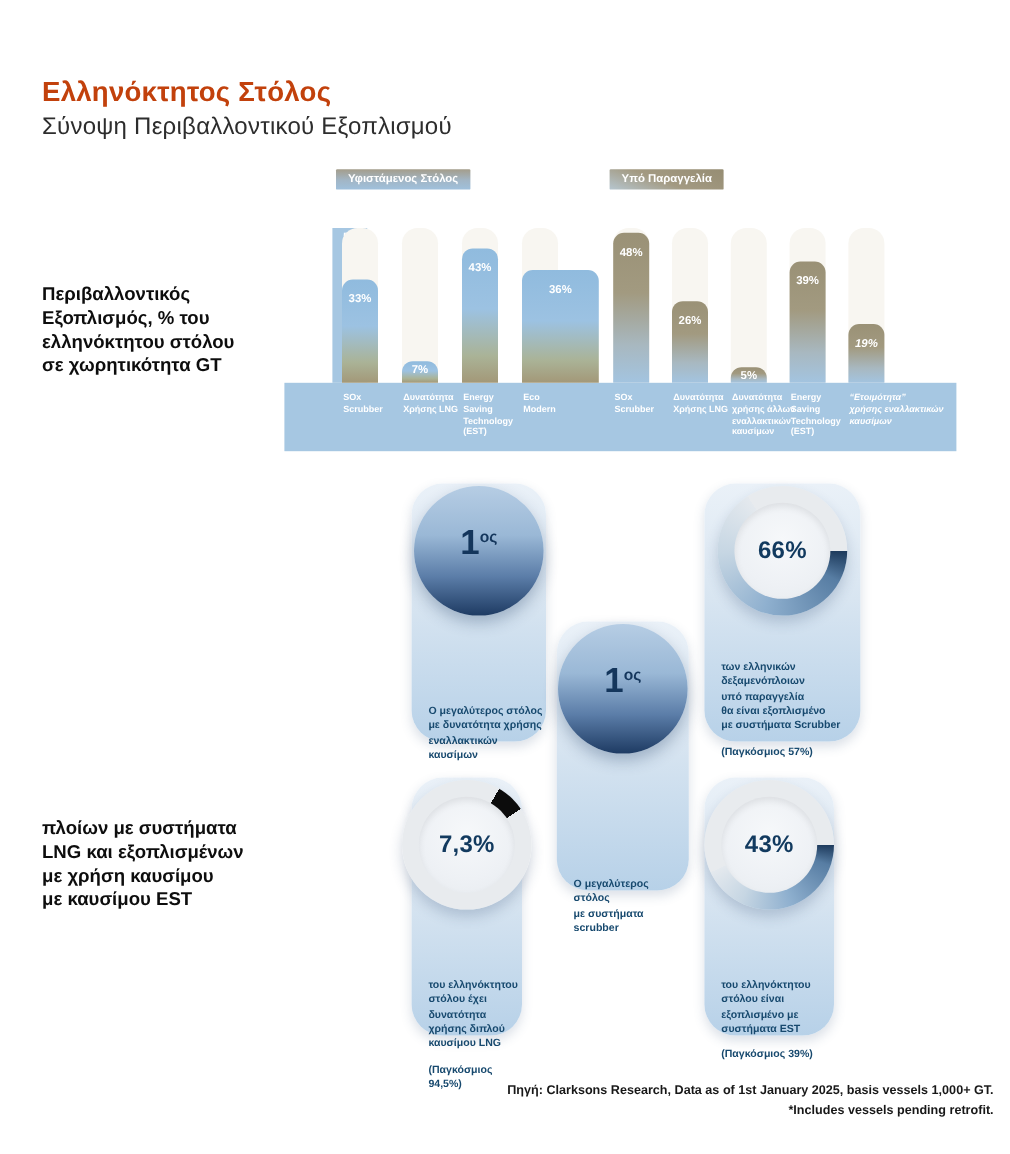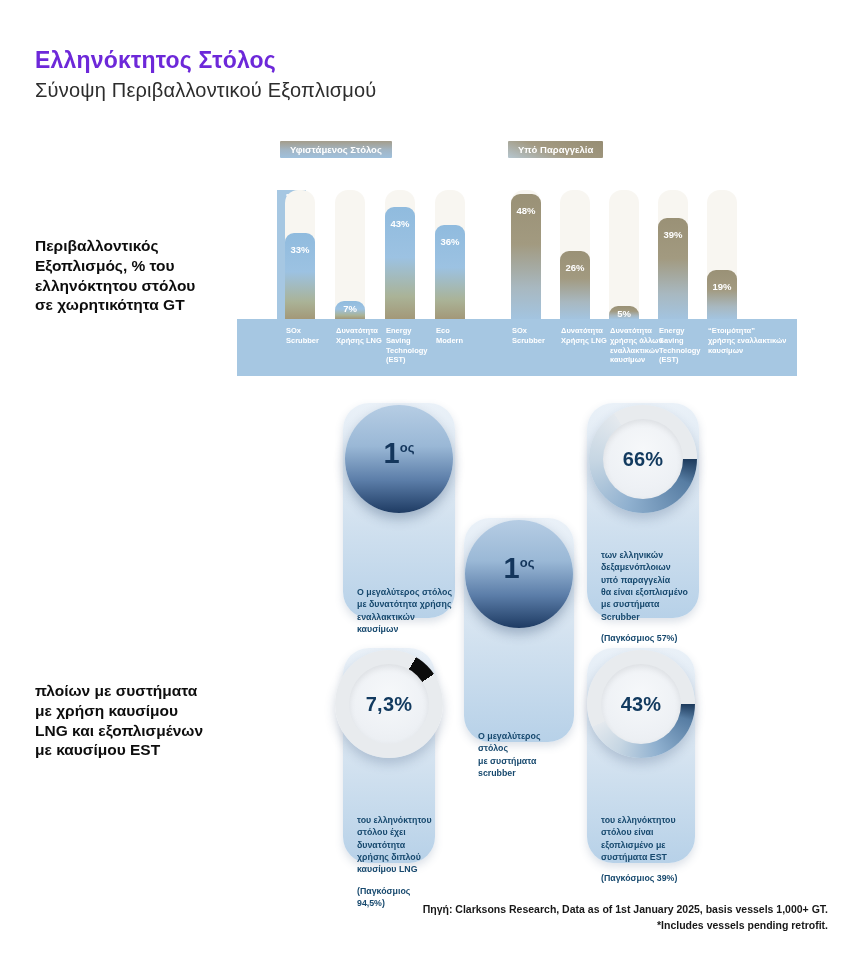--- a/index.html
+++ b/index.html
@@ -2,21 +2,21 @@
 <html><head>
 <meta charset="utf-8">
 <style>
   html,body{margin:0;padding:0;}
   body{
     width:842px;height:962px;position:relative;background:#ffffff;
     font-family:"Liberation Sans", sans-serif;overflow:hidden;color:#111;
   }
   
   .header{position:absolute;left:35px;top:47px;}
-  .title{font-size:23px;font-weight:700;color:#6d28d9;letter-spacing:.2px;}
+  .title{font-size:23px;font-weight:700;color:#c2410c;letter-spacing:.2px;margin-top:16px;}
   .subtitle{font-size:20px;font-weight:400;color:#2d2d2d;margin-top:5px;letter-spacing:.2px;}
   
   .side-note{position:absolute;left:35px;font-size:15.5px;font-weight:700;line-height:1.28;color:#0d0d0d;}
   .note-chart{top:236px;}
   .note-stats{top:681px;}
   
   .chart-block{position:absolute;left:237px;top:141px;width:560px;height:235px;}
   .legend-chip{position:absolute;top:0;height:17px;line-height:17px;padding:0 10px;
     font-size:9.5px;font-weight:700;color:#ffffff;border-radius:1px;}
   .chip-existing{left:43px;background:linear-gradient(180deg,#a49d8b 0%,#a2b6c6 55%,#9fc0dc 100%);}
@@ -36,21 +36,21 @@
     font-size:9.5px;font-weight:700;color:#ffffff;}
   .bar-value.low{top:2px;}
   .bar-xlabel{position:absolute;left:1px;top:136px;font-size:7.5px;font-weight:700;
     color:#ffffff;line-height:1.3;}
   .bar-xlabel div{white-space:nowrap;}
   
   .card{position:absolute;border-radius:26px;
     background:linear-gradient(180deg,#eaf1f8 0%,#d8e5f1 45%,#b7d1e8 100%);
     box-shadow:0 4px 9px rgba(60,90,125,.18);}
   .card1{left:343px;top:403px;width:112px;height:215px;}
-  .card2{left:587px;top:403px;width:112px;height:215px;}
+  .card2{left:587px;top:403px;width:112px;height:215px;padding-left:18px;}
   .card3{left:464px;top:518px;width:110px;height:224px;}
   .card4{left:343px;top:648px;width:92px;height:215px;}
   .card5{left:587px;top:648px;width:108px;height:215px;}
   .circle{position:absolute;left:50%;transform:translateX(-50%);top:2px;width:108px;height:108px;border-radius:50%;}
   .rank-circle{background:linear-gradient(180deg,#b6cde4 0%,#9ab8d6 38%,#5b7da8 70%,#1e3b63 100%);
     box-shadow:0 6px 12px rgba(25,55,95,.30);display:flex;align-items:center;justify-content:center;}
   .rank{font-size:29px;font-weight:700;color:#14365c;padding-bottom:12px;}
   .rank sup{font-size:13px;font-weight:700;}
   .donut{box-shadow:0 6px 11px rgba(40,70,110,.22);}
   .donut-hole{position:absolute;left:14px;top:14px;width:80px;height:80px;border-radius:50%;
@@ -75,22 +75,22 @@
 </div>
 
 <div class="side-note note-chart">
     <div>Περιβαλλοντικός</div>
     <div>Εξοπλισμός, % του</div>
     <div>ελληνόκτητου στόλου</div>
     <div>σε χωρητικότητα GT</div>
   </div>
 <div class="side-note note-stats">
     <div>πλοίων με συστήματα</div>
+    <div>LNG και εξοπλισμένων</div>
     <div>με χρήση καυσίμου</div>
-    <div>LNG και εξοπλισμένων</div>
     <div>με καυσίμου EST</div>
   </div>
 
 <div class="chart-block">
   <div class="legend-chip chip-existing">Υφιστάμενος Στόλος</div>
   <div class="legend-chip chip-order">Υπό Παραγγελία</div>
   <div class="x-band"></div>
   <div class="y-strip">
       <div>50%</div>
       <div>45%</div>
@@ -132,21 +132,21 @@
         </div>
         <div class="bar-xlabel">
           <div>Energy</div>
           <div>Saving</div>
           <div>Technology</div>
           <div>(EST)</div>
         </div>
       </div>
       <div class="bar-slot" style="left: 198px;">
         <div class="bar-track"></div>
-        <div class="bar-fill fill-exist" style="height: 94px;">
+        <div class="bar-fill fill-exist" style="height: 94px; padding-left: 34px;">
           <span class="bar-value">36%</span>
         </div>
         <div class="bar-xlabel">
           <div>Eco</div>
           <div>Modern</div>
         </div>
       </div>
     </div>
   <div id="bar-group-1">
       <div class="bar-slot" style="left: 274px;">
@@ -186,21 +186,21 @@
         <div class="bar-fill fill-order" style="height: 101px;">
           <span class="bar-value">39%</span>
         </div>
         <div class="bar-xlabel">
           <div>Energy</div>
           <div>Saving</div>
           <div>Technology</div>
           <div>(EST)</div>
         </div>
       </div>
-      <div class="bar-slot" style="left: 470px;">
+      <div class="bar-slot" style="left: 470px; font-style: italic;">
         <div class="bar-track"></div>
         <div class="bar-fill fill-order" style="height: 49px;">
           <span class="bar-value">19%</span>
         </div>
         <div class="bar-xlabel">
           <div>“Ετοιμότητα”</div>
           <div>χρήσης εναλλακτικών</div>
           <div>καυσίμων</div>
         </div>
       </div>

